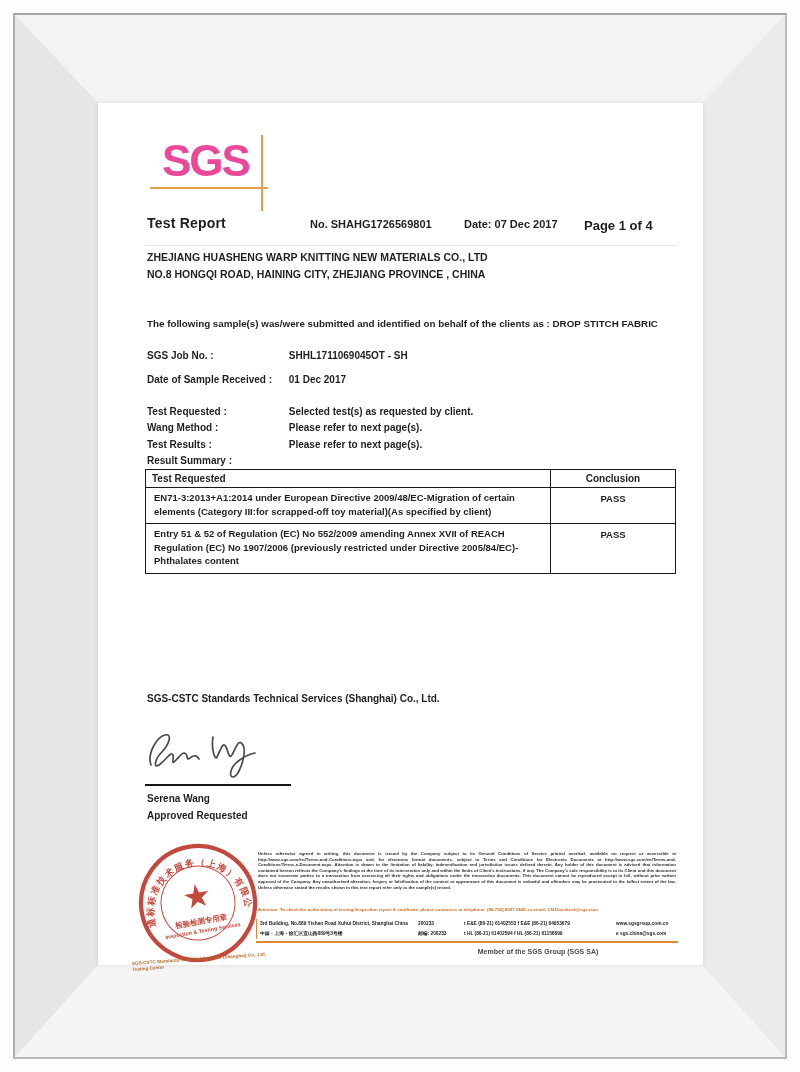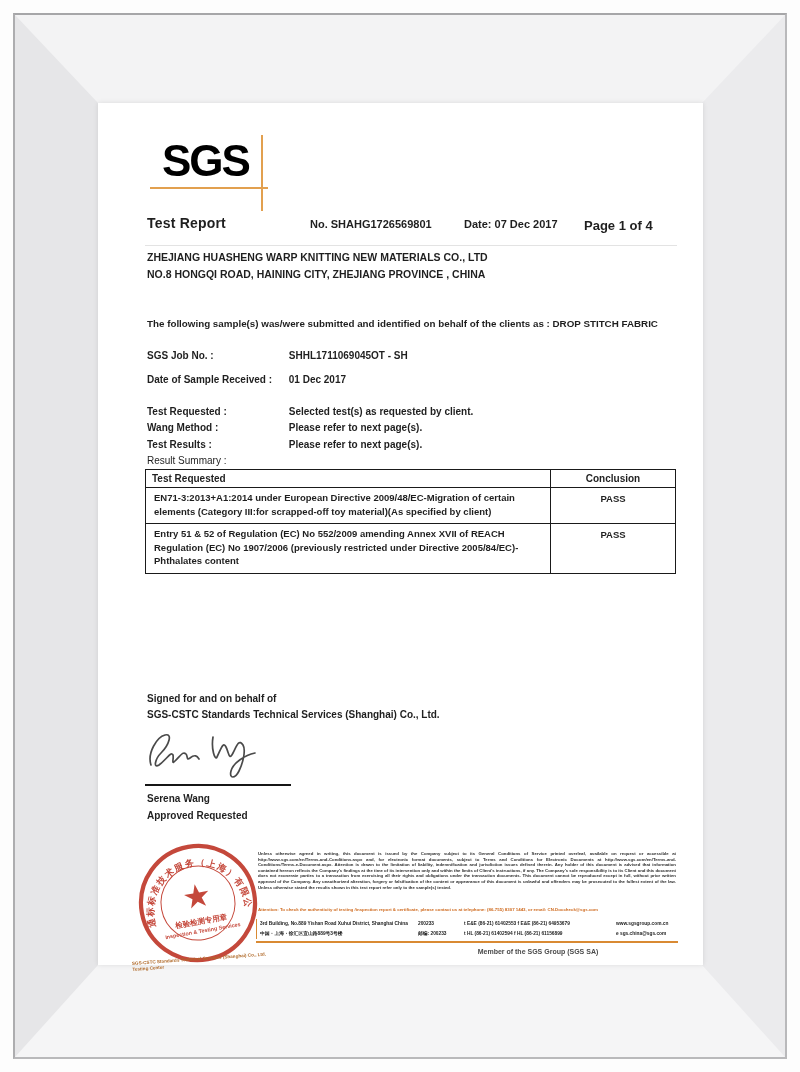--- a/index.html
+++ b/index.html
@@ -18,40 +18,40 @@
          background:transparent; }
 
   
   .document { position:absolute; left:98px; top:103px; width:605px; height:862px;
               background:#ffffff; color:#1f1f1f;
               box-shadow:0 0 5px rgba(0,0,0,.10); filter:blur(.2px); }
 
   .abs { position:absolute; }
 
   
-  .logo-text { left:64px; top:36px; font-size:44px; font-weight:700; color:#000000;
+  .logo-text { left:64px; top:36px; font-size:44px; font-weight:700; color:#ec4899;
                letter-spacing:-2px; line-height:1; }
   .logo-hline { left:52px; top:84px; width:118px; height:2px; background:#e2a04f; }
   .logo-vline { left:163px; top:32px; width:2px; height:76px; background:#e2a04f; }
 
   
   .title { left:49px; top:112px; font-size:14px; font-weight:700; letter-spacing:.2px; }
   .report-no { left:212px; top:115px; font-size:11px; font-weight:700; }
   .report-date { left:366px; top:115px; font-size:11px; font-weight:700; }
   .report-page { left:486px; top:115px; font-size:13px; font-weight:700; }
   .header-rule { left:47px; top:142px; width:532px; height:1px; background:#e3e3e3; }
 
   .client { left:49px; top:146px; font-size:10.5px; font-weight:700; line-height:17px; }
 
   .sample-line { left:49px; top:215px; width:535px; font-size:9.8px; font-weight:600; }
 
   .info-row { left:49px; width:540px; font-size:10px; font-weight:700; }
   .info-row .lbl { display:inline-block; width:139px; }
 
-  .result-summary { left:49px; top:352px; font-size:10px; font-weight:400; }
+  .result-summary { left:49px; top:352px; font-size:10px; font-weight:700; }
 
   
   .rtable { left:47px; top:366px; width:531px; border-collapse:collapse;
             font-size:9.5px; }
   .rtable th, .rtable td { border:1.6px solid #1a1a1a; vertical-align:top; }
   .rtable th { text-align:left; padding:3px 6px; font-size:10px; }
   .rtable th.ccol, .rtable td.ccol { width:125px; text-align:center; }
   .rtable td { padding:3px 8px 5px 8px; font-weight:600; line-height:13.5px; }
   .rtable td.ccol { font-weight:700; padding-top:4px; }
 
@@ -144,21 +144,20 @@
         <td class="ccol">PASS</td>
       </tr>
       <tr>
         <td>Entry 51 &amp; 52 of Regulation (EC) No 552/2009 amending Annex XVII of REACH Regulation (EC) No 1907/2006 (previously restricted under Directive 2005/84/EC)-Phthalates content</td>
         <td class="ccol">PASS</td>
       </tr>
     </tbody>
       </table>
 
     <div class="abs signed-for">
-      <div>Signed for and on behalf of</div>
       <div>SGS-CSTC Standards Technical Services (Shanghai) Co., Ltd.</div>
     </div>
     <svg class="abs sig-svg" width="155" height="62" viewBox="0 0 155 62">
       <path d="M8,42 C4,30 14,14 22,12 C30,10 26,22 18,30 C12,36 10,46 16,42
                C24,36 28,28 30,32 C31,36 28,42 32,38 C38,32 40,28 43,31
                C45,33 43,38 47,35 C52,31 54,33 56,36
                M70,14 C68,26 72,38 74,34 C78,26 80,18 83,24 C86,30 86,38 90,30
                C94,22 96,16 100,22 C103,27 100,40 96,48 C92,56 86,56 88,48
                C90,40 102,32 112,30" fill="none" stroke="#2a2a2a" stroke-width="1.7" stroke-linecap="round" opacity=".85"></path>
     </svg>

